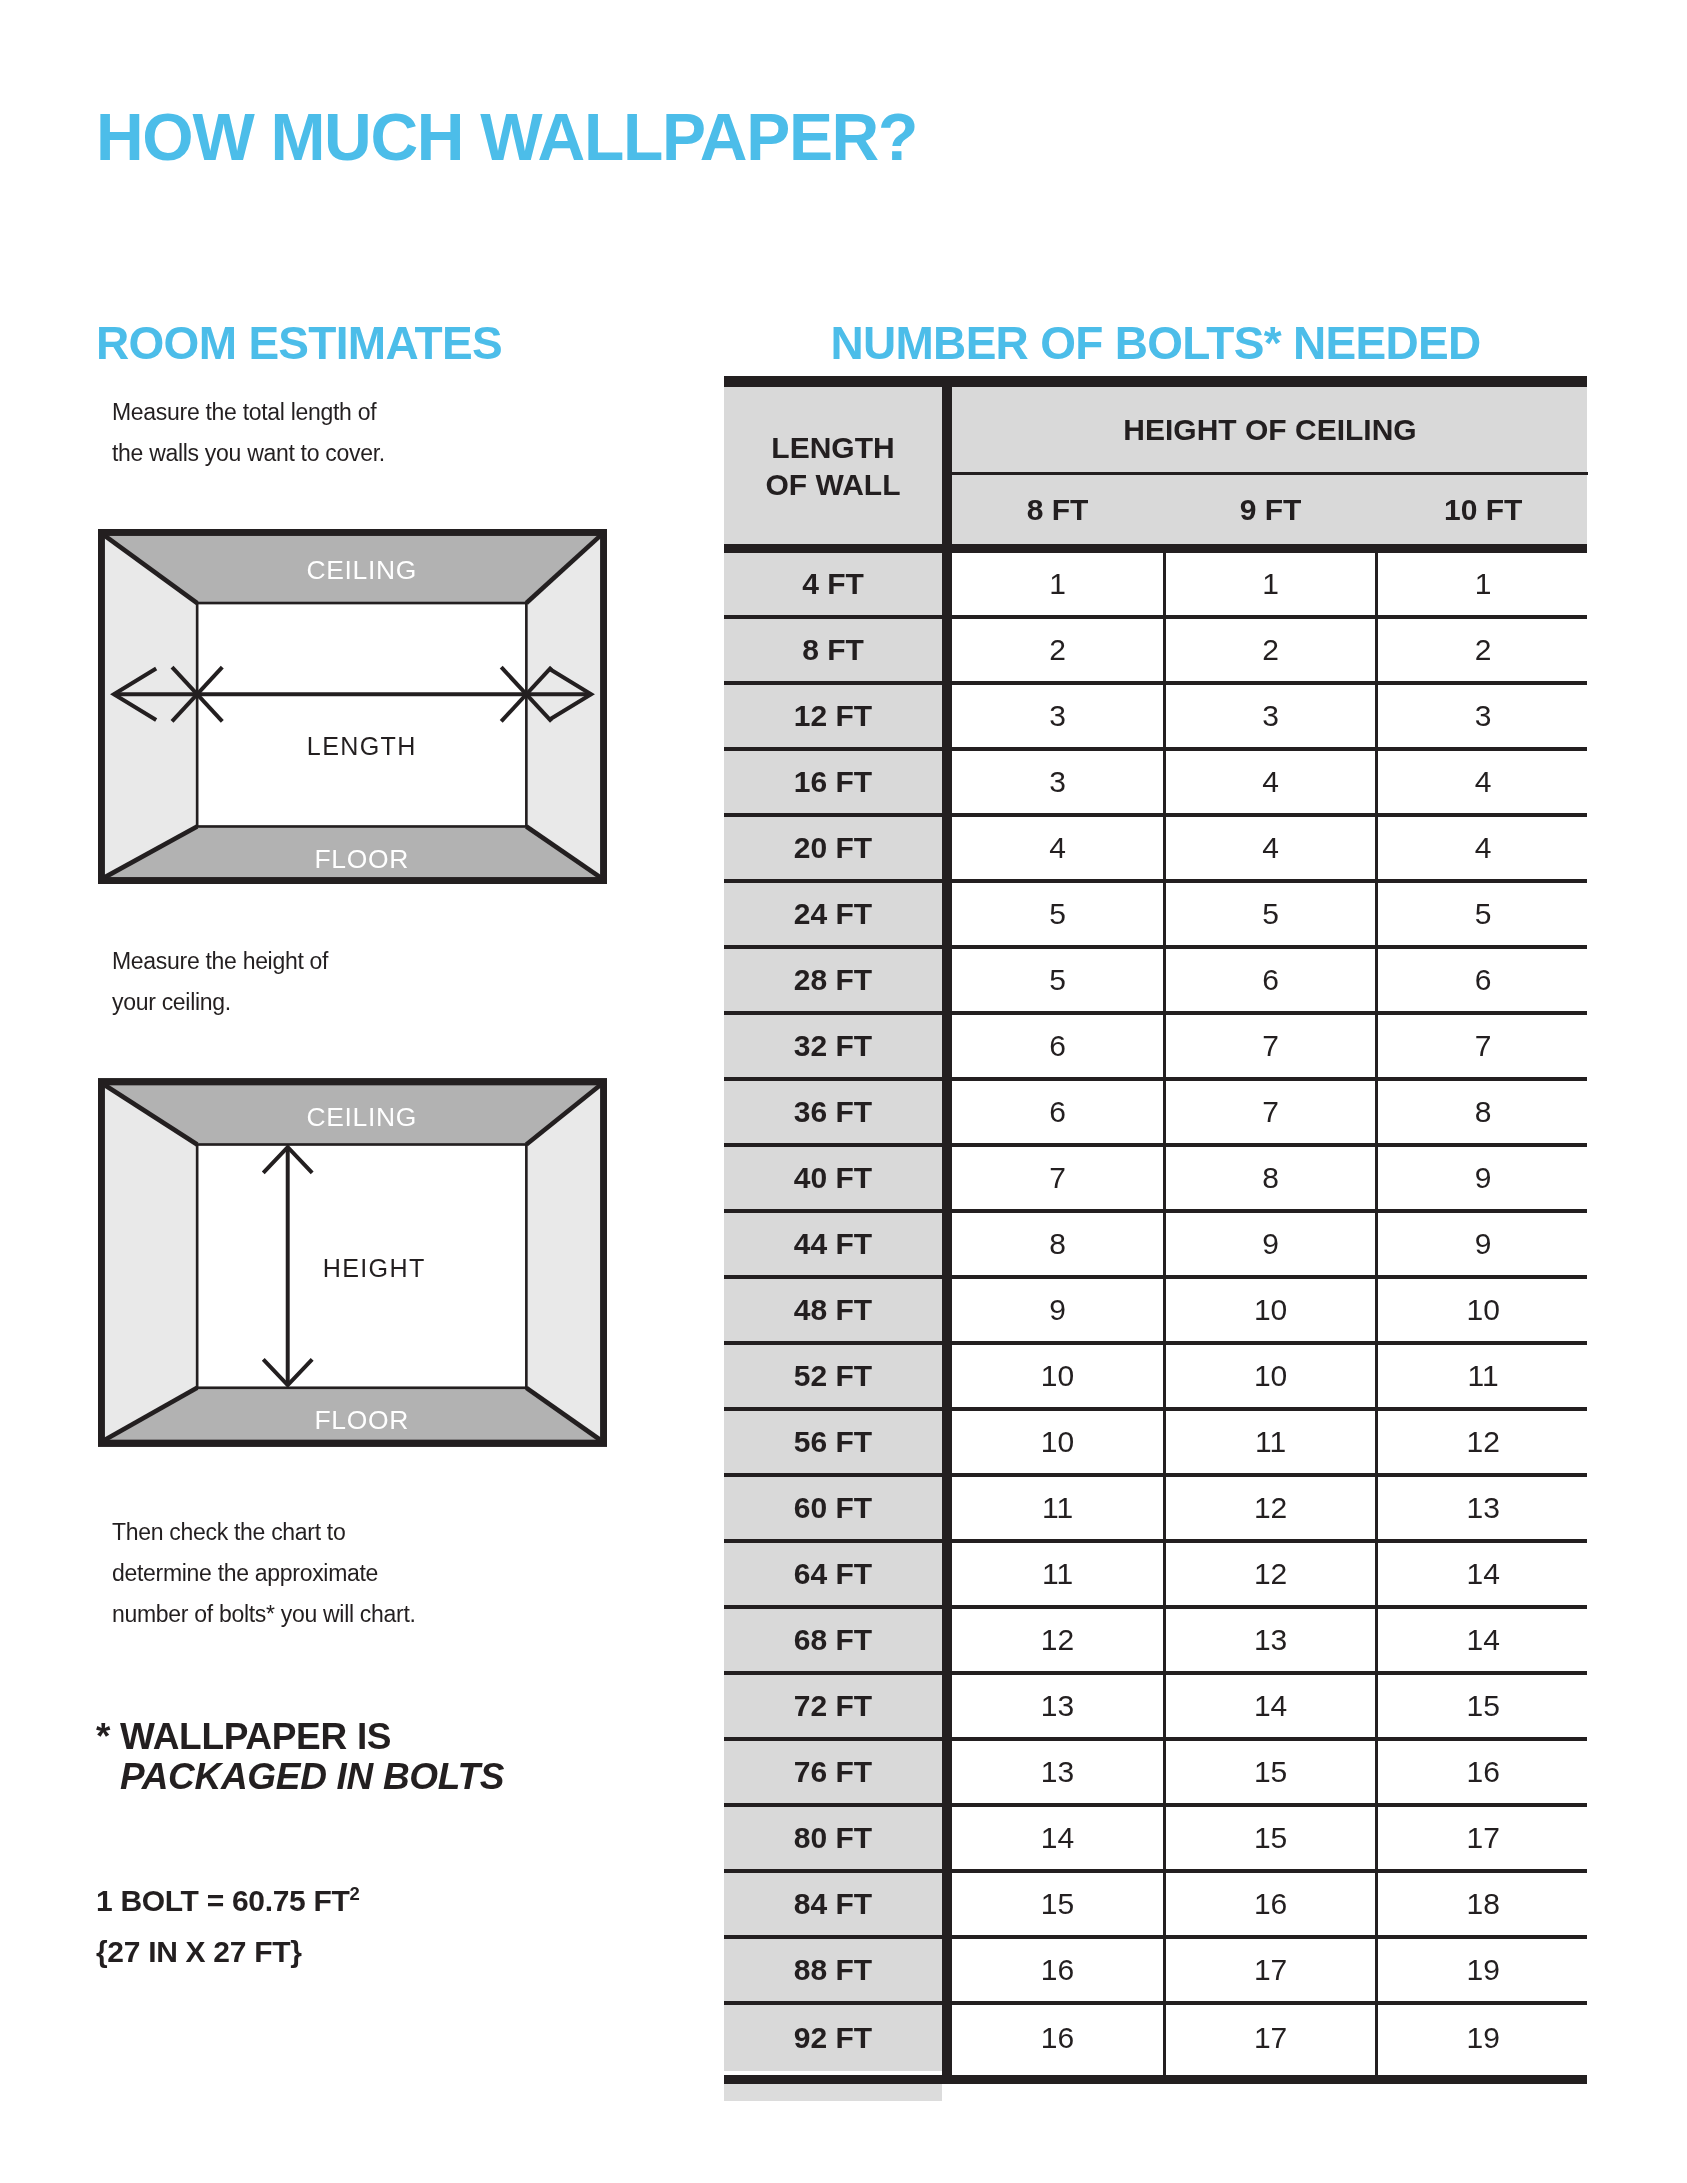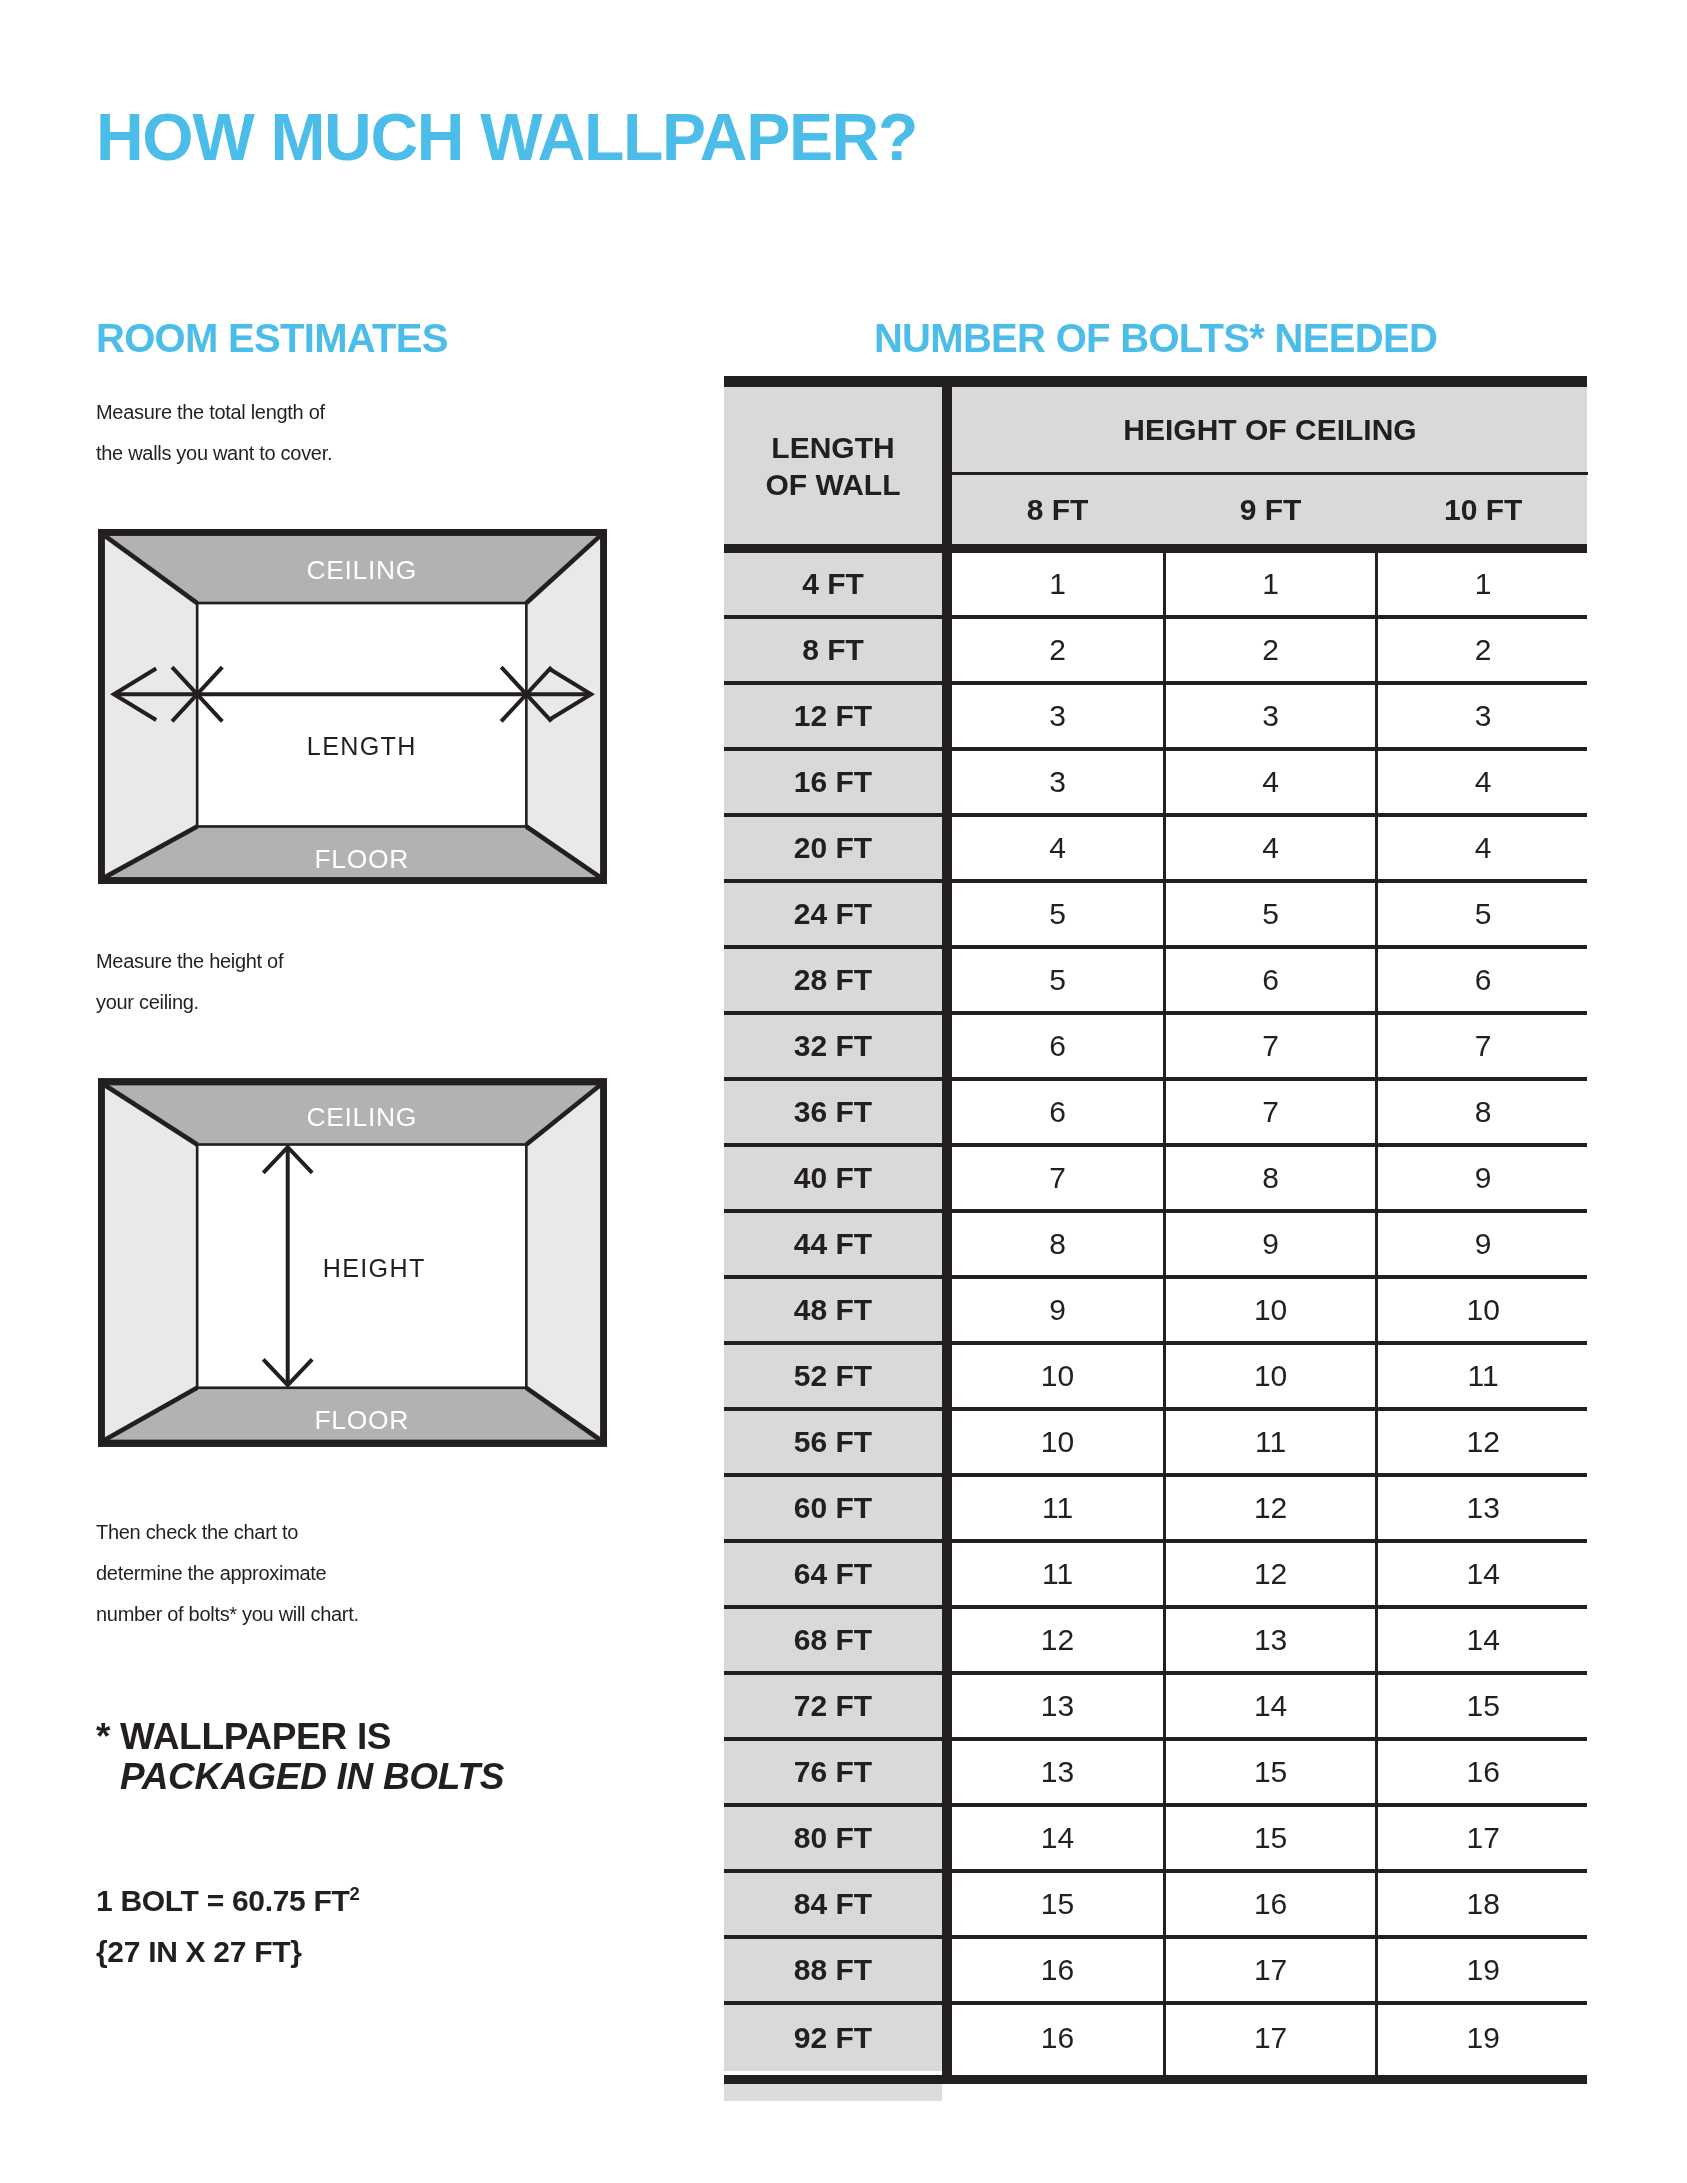--- a/index.html
+++ b/index.html
@@ -10,26 +10,26 @@
     --sidegray:#e9e9e9;
   }
   *{margin:0;padding:0;box-sizing:border-box;}
   html,body{background:#ffffff;}
   body{font-family:"Liberation Sans", sans-serif; color:var(--ink);}
   #page{position:relative;width:1682px;height:2183px;background:#ffffff;overflow:hidden;}
 
   .page-title{position:absolute;left:96px;top:99px;font-size:66px;font-weight:bold;
     color:var(--accent);letter-spacing:-1.3px;white-space:nowrap;}
 
-  .section-heading{position:absolute;top:316px;font-size:40px;font-weight:bold;
+  .section-heading{position:absolute;top:316px;font-size:46px;font-weight:bold;
     color:var(--accent);letter-spacing:-0.7px;white-space:nowrap;}
   .room-heading{left:96px;}
   .bolts-heading{left:724px;width:863px;text-align:center;}
 
-  .body-text{position:absolute;left:96px;font-size:20px;line-height:41px;
+  .body-text{position:absolute;left:112px;font-size:23px;line-height:41px;
     letter-spacing:-0.3px;color:var(--ink);}
   .step1{top:392px;}
   .step2{top:941px;}
   .step3{top:1512px;}
 
   .footnote{position:absolute;left:96px;top:1717px;font-size:37px;font-weight:bold;
     line-height:40px;letter-spacing:-0.3px;}
   .footnote .indent{padding-left:24px;display:block;font-style:italic;}
   .bolt-eq{position:absolute;left:96px;top:1884px;font-size:30px;font-weight:bold;letter-spacing:-0.3px;}
   .bolt-eq sup{font-size:18.5px;vertical-align:super;line-height:0;}

